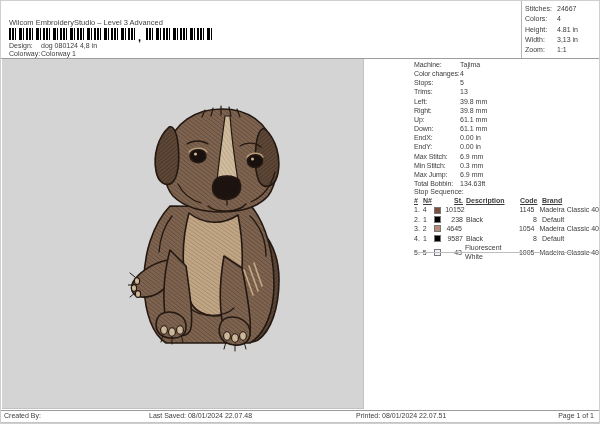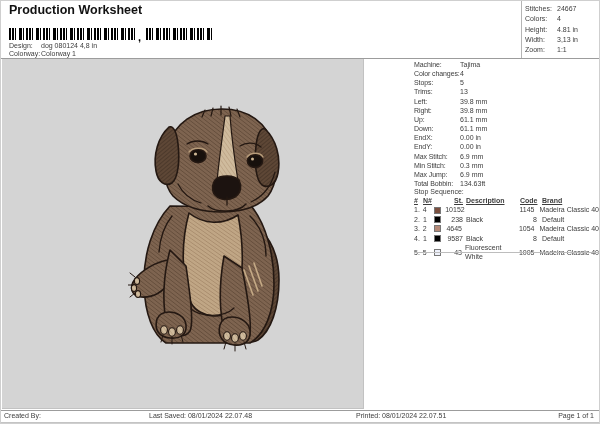--- a/index.html
+++ b/index.html
@@ -53,21 +53,21 @@
   .f-saved{left:148px;}
   .f-printed{left:355px;}
   .f-page{right:5px;text-align:right;}
   .bottom-line{position:absolute;left:0;top:421px;width:600px;height:1px;background:#c4c4c4;}
 </style>
 </head>
 <body>
 
 <div id="page">
 
-  <div class="title">Production Worksheet</div>
+  <div class="subtitle">Wilcom EmbroideryStudio – Level 3 Advanced</div>
 
   <div class="barcode-wrap">
     <div class="bars b1"></div>
     <div class="bc-comma">,</div>
     <div class="bars b2"></div>
   </div>
 
   <div class="hrow" style="top:41px;">
     <span class="l">Design:</span>
     <span>dog 080124 4,8 in</span>

